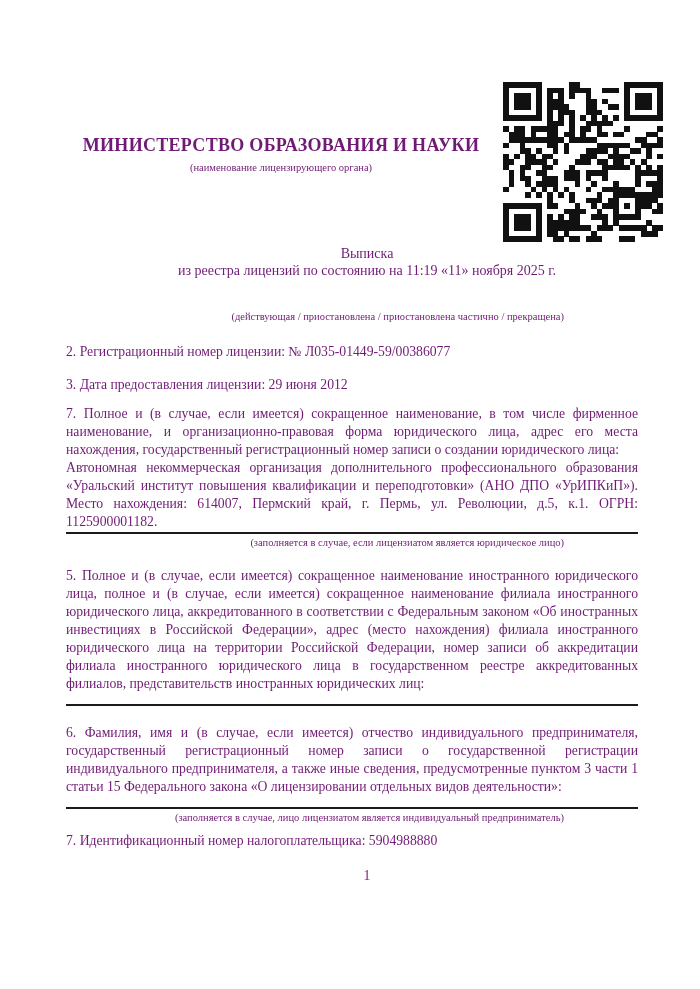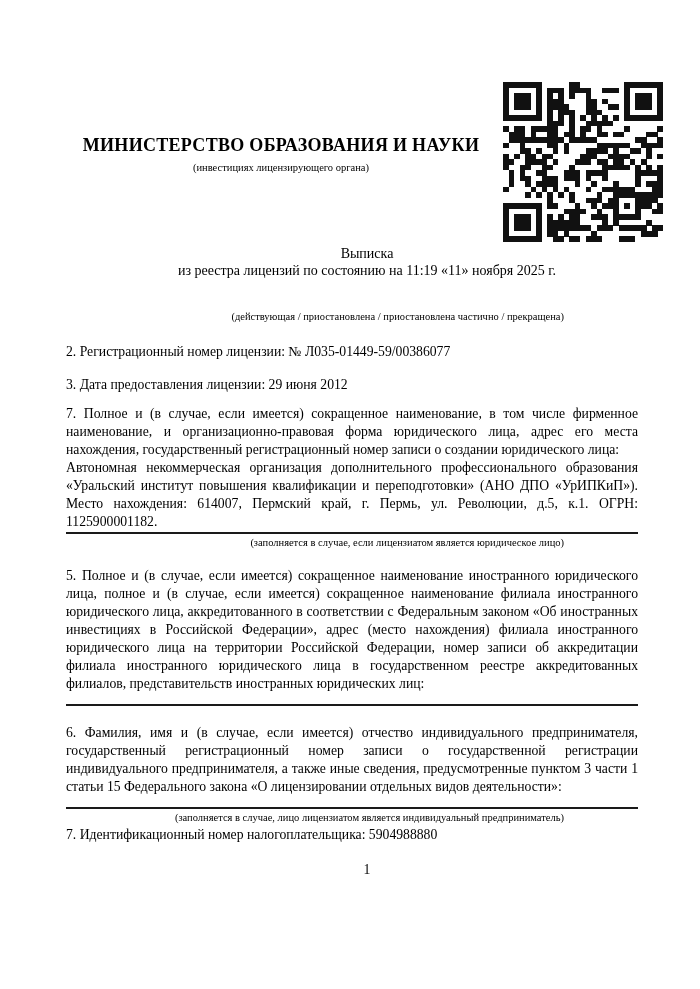--- a/index.html
+++ b/index.html
@@ -3,21 +3,21 @@
 <meta charset="utf-8">
 <style>
   html, body { margin: 0; padding: 0; background: #ffffff; }
   .page {
     position: relative;
     width: 700px;
     height: 989px;
     box-sizing: border-box;
     padding: 0 62px 0 66px;
     background: #ffffff;
-    color: #000000;
+    color: #701a75;
     font-family: "Liberation Serif", "DejaVu Serif", serif;
     overflow: hidden;
   }
   .qr {
     position: absolute;
     top: 82px;
     left: 503px;
     width: 160px;
     height: 160px;
   }
@@ -45,21 +45,21 @@
     line-height: 17px;
   }
   .item { font-size: 13.7px; line-height: 18px; }
   .just { text-align: justify; text-align-last: left; }
   .item1 { margin-top: 31px; }
   .item2 { margin-top: 20px; }
   .item3 { margin-top: 15px; }
   .item4 { margin-top: 11px; }
   .item5 { margin-top: 18px; }
   .item6 { margin-top: 18px; }
-  .item7 { margin-top: 2px; }
+  .item7 { margin-top: 8px; }
   .rule { height: 0; border-top: 2px solid #1a1a1a; margin-top: 1px; }
   .blank-line { height: 10px; }
   .field-caption {
     font-size: 10.5px;
     line-height: 13px;
     text-align: right;
     padding-right: 74px;
     margin-top: 2px;
   }
   .page-num {
@@ -505,21 +505,21 @@
         <rect x="82.76" y="154.48" width="5.57" height="5.57" fill="#111111"></rect>
         <rect x="88.28" y="154.48" width="5.57" height="5.57" fill="#111111"></rect>
         <rect x="93.79" y="154.48" width="5.57" height="5.57" fill="#111111"></rect>
         <rect x="115.86" y="154.48" width="5.57" height="5.57" fill="#111111"></rect>
         <rect x="121.38" y="154.48" width="5.57" height="5.57" fill="#111111"></rect>
         <rect x="126.90" y="154.48" width="5.57" height="5.57" fill="#111111"></rect>
       </svg></div>
 
   <div class="ministry">
     <div class="ministry-name">МИНИСТЕРСТВО ОБРАЗОВАНИЯ И НАУКИ</div>
-    <div class="small-caption">(инвестициях лицензирующего органа)</div>
+    <div class="small-caption">(наименование лицензирующего органа)</div>
   </div>
 
   <div class="doc-title">
     <div>Выписка</div>
     <div>из реестра лицензий по состоянию на 11:19 «11» ноября 2025 г.</div>
   </div>
 
   <div class="item item1">
     <div class="field-caption">(действующая / приостановлена / приостановлена частично / прекращена)</div>
   </div>

